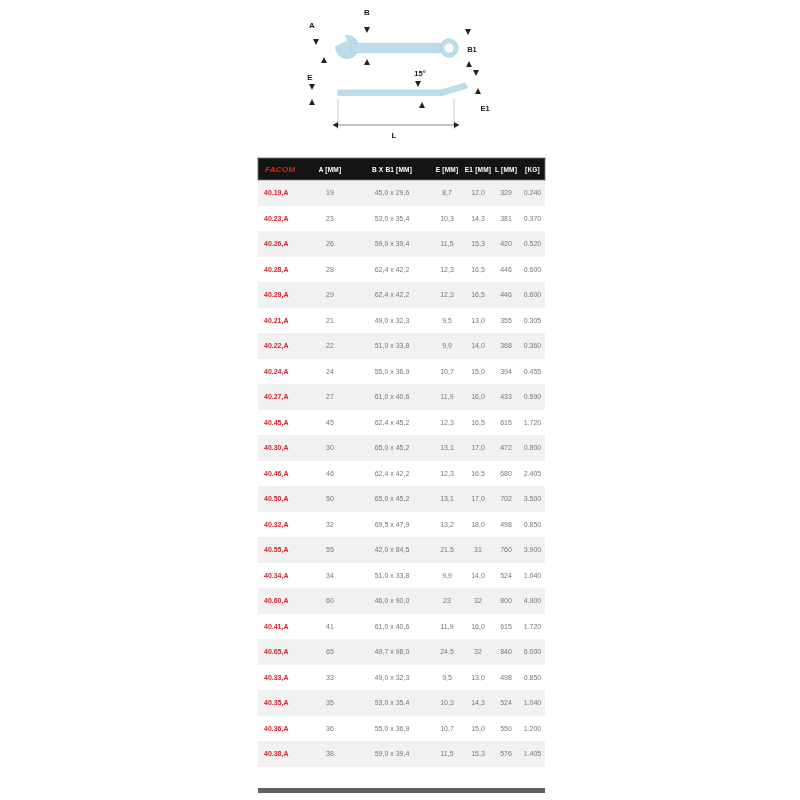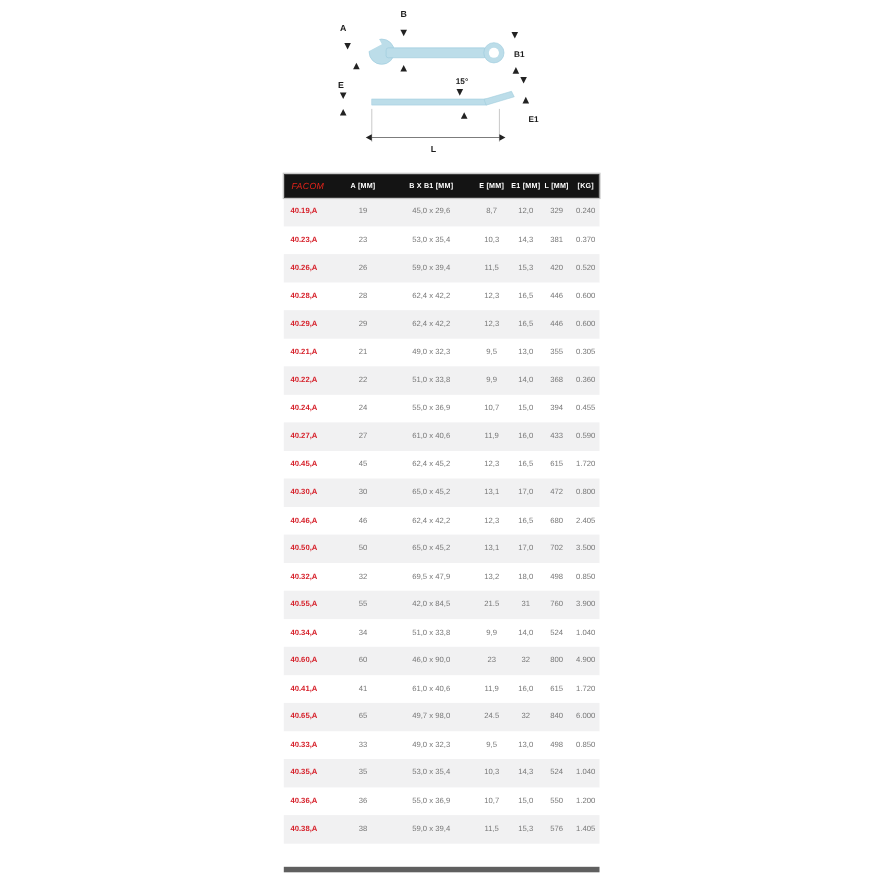--- a/index.html
+++ b/index.html
@@ -9,21 +9,21 @@
   
   .diagram{position:absolute;left:272px;top:2px;width:260px;height:150px;}
   .diagram text{font-family:"Liberation Sans",sans-serif;font-weight:bold;fill:#1b1b1b;}
 
   
   .spec-table{position:absolute;left:258px;top:158px;width:287px;}
   .thead{display:grid;grid-template-columns:48px 48px 76px 34px 28px 28px 25px;
          align-items:center;height:22px;background:#141414;color:#ffffff;
          outline:1px solid #c7c7c7;box-shadow:inset 0 0 0 1px #3c3c3c;}
   .thead .hcell{font-size:6.5px;font-weight:bold;text-align:center;letter-spacing:.2px;}
-  .brand{font-size:8px;font-weight:normal;font-style:italic;padding-left:7px;letter-spacing:.3px;}
+  .brand{font-size:8px;font-weight:bold;font-style:italic;padding-left:7px;letter-spacing:.3px;}
   .tbody{width:100%;}
   .trow{display:grid;grid-template-columns:48px 48px 76px 34px 28px 28px 25px;
         align-items:center;height:25.5px;background:#ffffff;}
   .trow:nth-child(odd){background:#f1f1f2;}
   .cell{font-size:7px;color:#777777;text-align:center;white-space:nowrap;}
   .cell-ref{color:#d6212b;font-weight:bold;text-align:left;padding-left:6px;}
 
   .partial-bar{position:absolute;left:258px;top:788px;width:287px;height:5px;background:#5f5f5f;}
 </style>
 </head>

